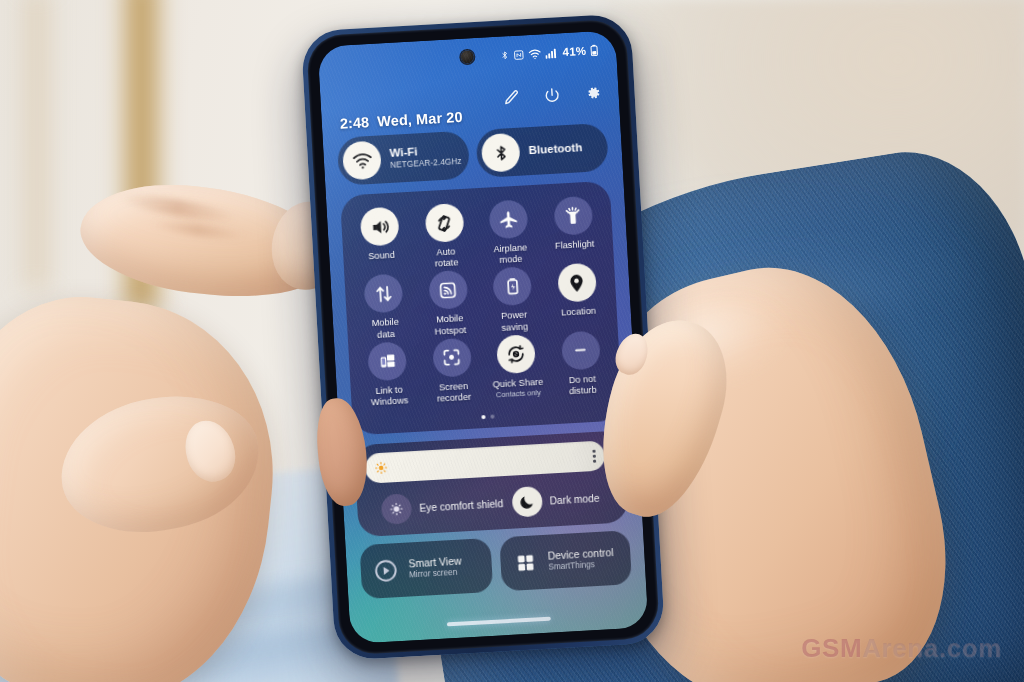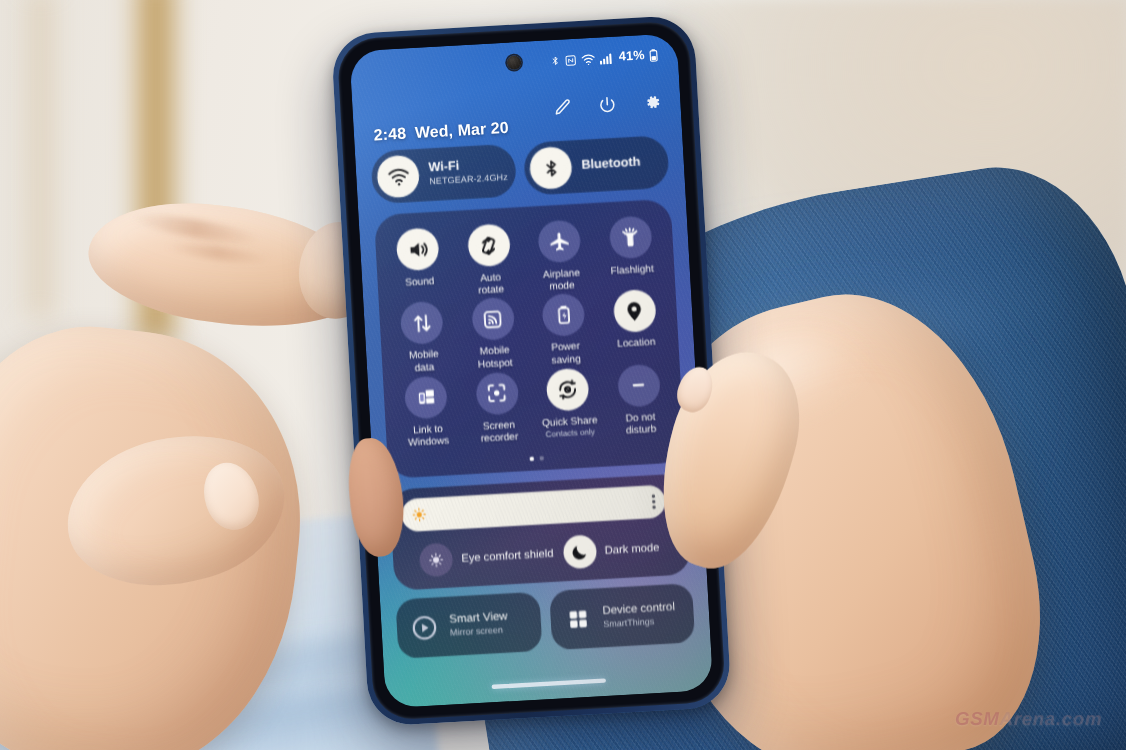--- a/index.html
+++ b/index.html
@@ -356,24 +356,24 @@
   .nav-pill {
     position:absolute; left:50%; bottom:12px; transform:translateX(-50%);
     width:104px; height:3.6px; border-radius:2px;
     background:rgba(240,246,255,.9);
     box-shadow:0 0 6px rgba(200,225,255,.5);
   }
 
   
   .watermark {
     position:absolute; right:22px; bottom:18px;
-    font-size:17px; font-weight:700; letter-spacing:.6px;
+    font-size:26px; font-weight:700; letter-spacing:.6px;
     color:rgba(168,80,92,.42);
     text-shadow:0 1px 2px rgba(255,255,255,.12);
-    user-select:none; white-space:nowrap;font-style:italic;
+    user-select:none; white-space:nowrap;
   }
   .watermark .wm-dim { color:rgba(150,110,120,.28); }
 </style>
 </head>
 <body>
 
 <div id="scene">
 
   <div class="bg-wall"></div>
   <div class="bg-post2"></div>

